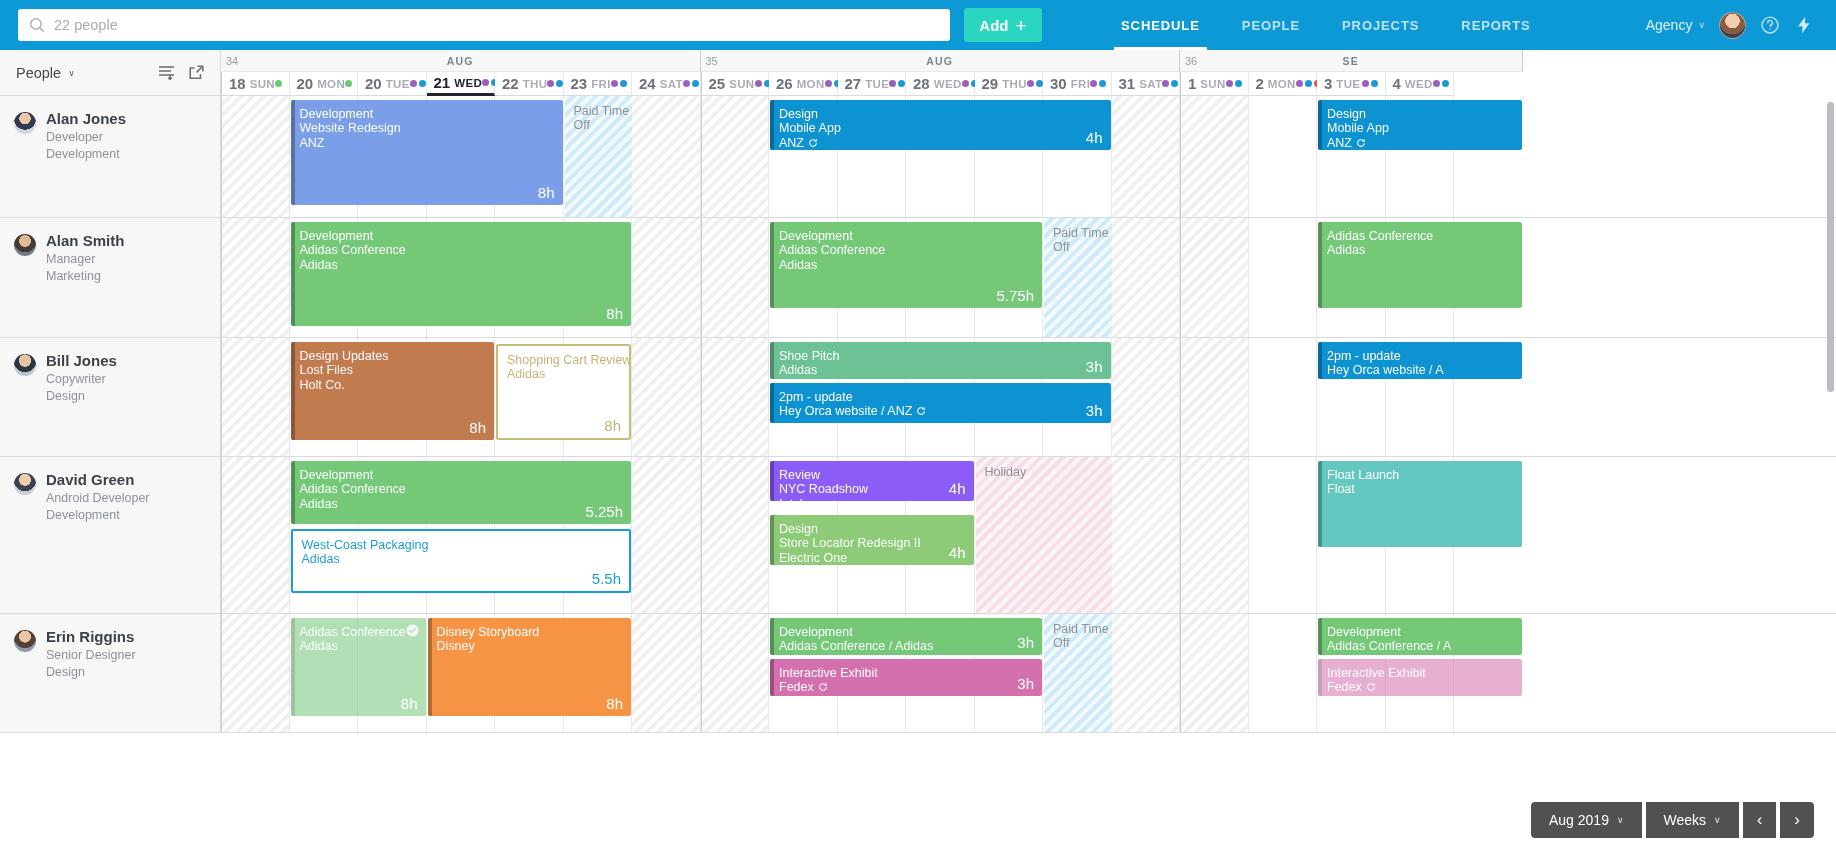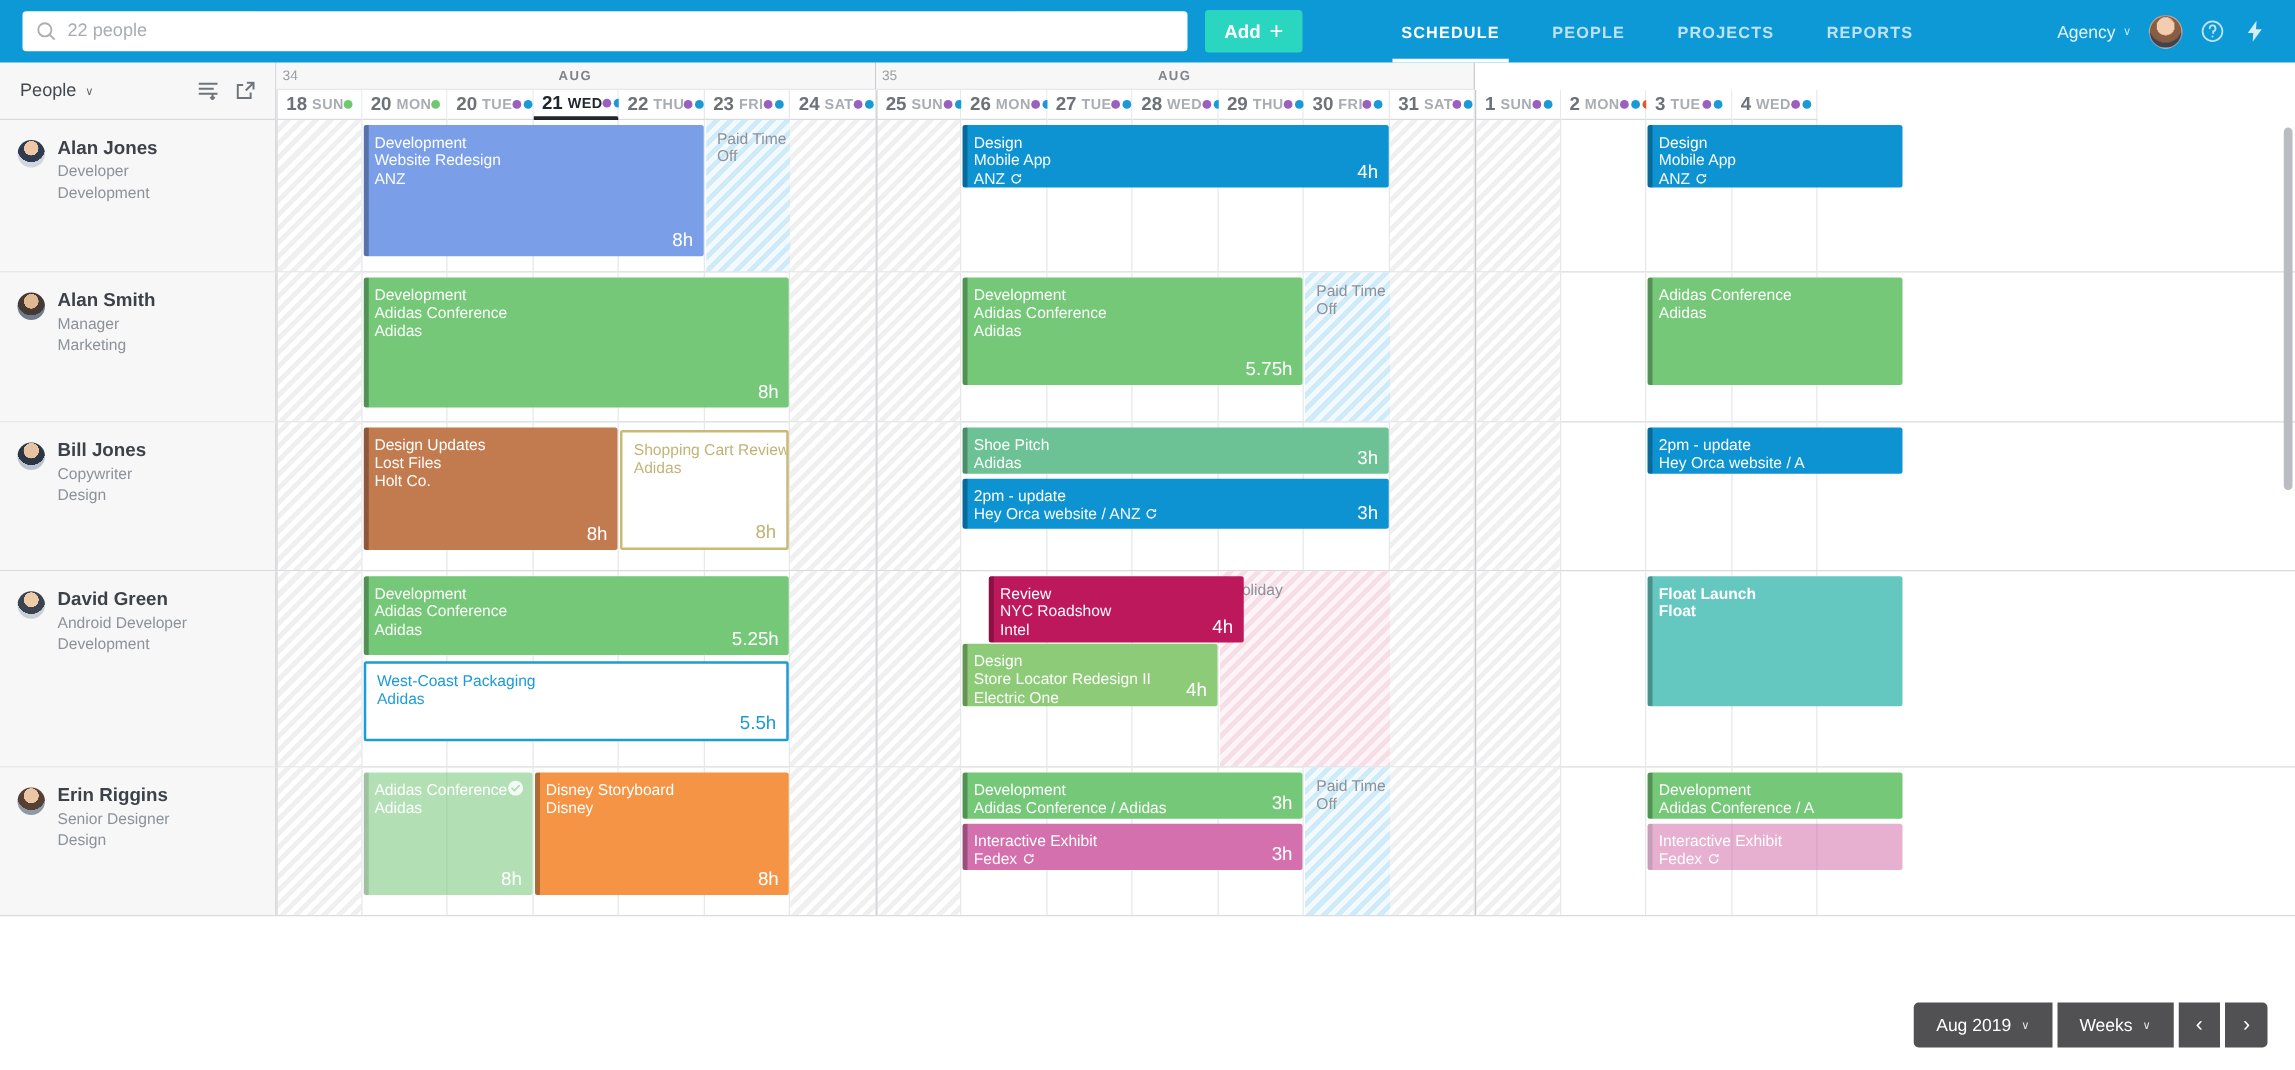--- a/index.html
+++ b/index.html
@@ -259,20 +259,24 @@
 
   <div class="header-scroll">
     <div class="header-inner" id="header-inner">
         <div class="weekband" style="left: 0px; width: 479.5px;">
           <span class="wk-num">34</span>
           <span class="wk-mon">AUG</span>
         </div>
         <div class="weekband" style="left: 479.5px; width: 479.5px;">
           <span class="wk-num">35</span>
           <span class="wk-mon">AUG</span>
+        </div>
+        <div class="weekband" style="left: 959px; width: 342.5px;">
+          <span class="wk-num">36</span>
+          <span class="wk-mon">SE</span>
         </div>
         <div class="daycell weekstart" style="left: 0px; width: 68.5px;">
           <span class="dnum">18</span>
           <span class="dname">SUN</span>
           <span class="dots">
             <span class="dot" style="background: rgb(109, 201, 111);"></span>
           </span>
         </div>
         <div class="daycell" style="left: 68.5px; width: 68.5px;">
           <span class="dnum">20</span>
@@ -617,33 +621,33 @@
                 <span class="tl">Development</span>
                 <span class="tl sub">Adidas Conference</span>
                 <span class="tl sub">Adidas</span>
                 <span class="hrs">5.25h</span>
               </div>
               <div class="tile selected" style="left: 69.5px; width: 340.5px; top: 72px; height: 64px;">
                 <span class="tl">West-Coast Packaging</span>
                 <span class="tl sub">Adidas</span>
                 <span class="hrs">5.5h</span>
               </div>
-              <div class="tile" style="left: 570px; width: 203.5px; top: 4px; height: 53px; background: #be185d;">
+              <div class="tile" style="left: 549px; width: 203.5px; top: 4px; height: 40px; background: #8b5cf6;">
                 <span class="tl">Review</span>
                 <span class="tl sub">NYC Roadshow</span>
                 <span class="tl sub">Intel</span>
                 <span class="hrs">4h</span>
               </div>
               <div class="tile" style="left: 549px; width: 203.5px; top: 58px; height: 50px; background: rgb(142, 203, 120);">
                 <span class="tl">Design</span>
                 <span class="tl sub">Store Locator Redesign II</span>
                 <span class="tl sub">Electric One</span>
                 <span class="hrs">4h</span>
               </div>
-              <div class="tile" style="left: 1097px; width: 203.5px; top: 4px; height: 104px; background: rgb(100, 200, 192); font-weight: bold;">
+              <div class="tile" style="left: 1097px; width: 203.5px; top: 4px; height: 86px; background: rgb(100, 200, 192);">
                 <span class="tl">Float Launch</span>
                 <span class="tl sub">Float</span>
               </div>
             </div>
           </div>
         </div>
         <div class="row" style="height: 119px;">
           <div class="person">
             <div class="pav" style="background: radial-gradient(circle at 50% 30%, rgb(236, 197, 166) 0px, rgb(236, 197, 166) 31%, rgb(86, 64, 51) 32%, rgb(86, 64, 51) 60%, rgb(142, 153, 166) 61%, rgb(142, 153, 166) 100%);"></div>
             <div>

